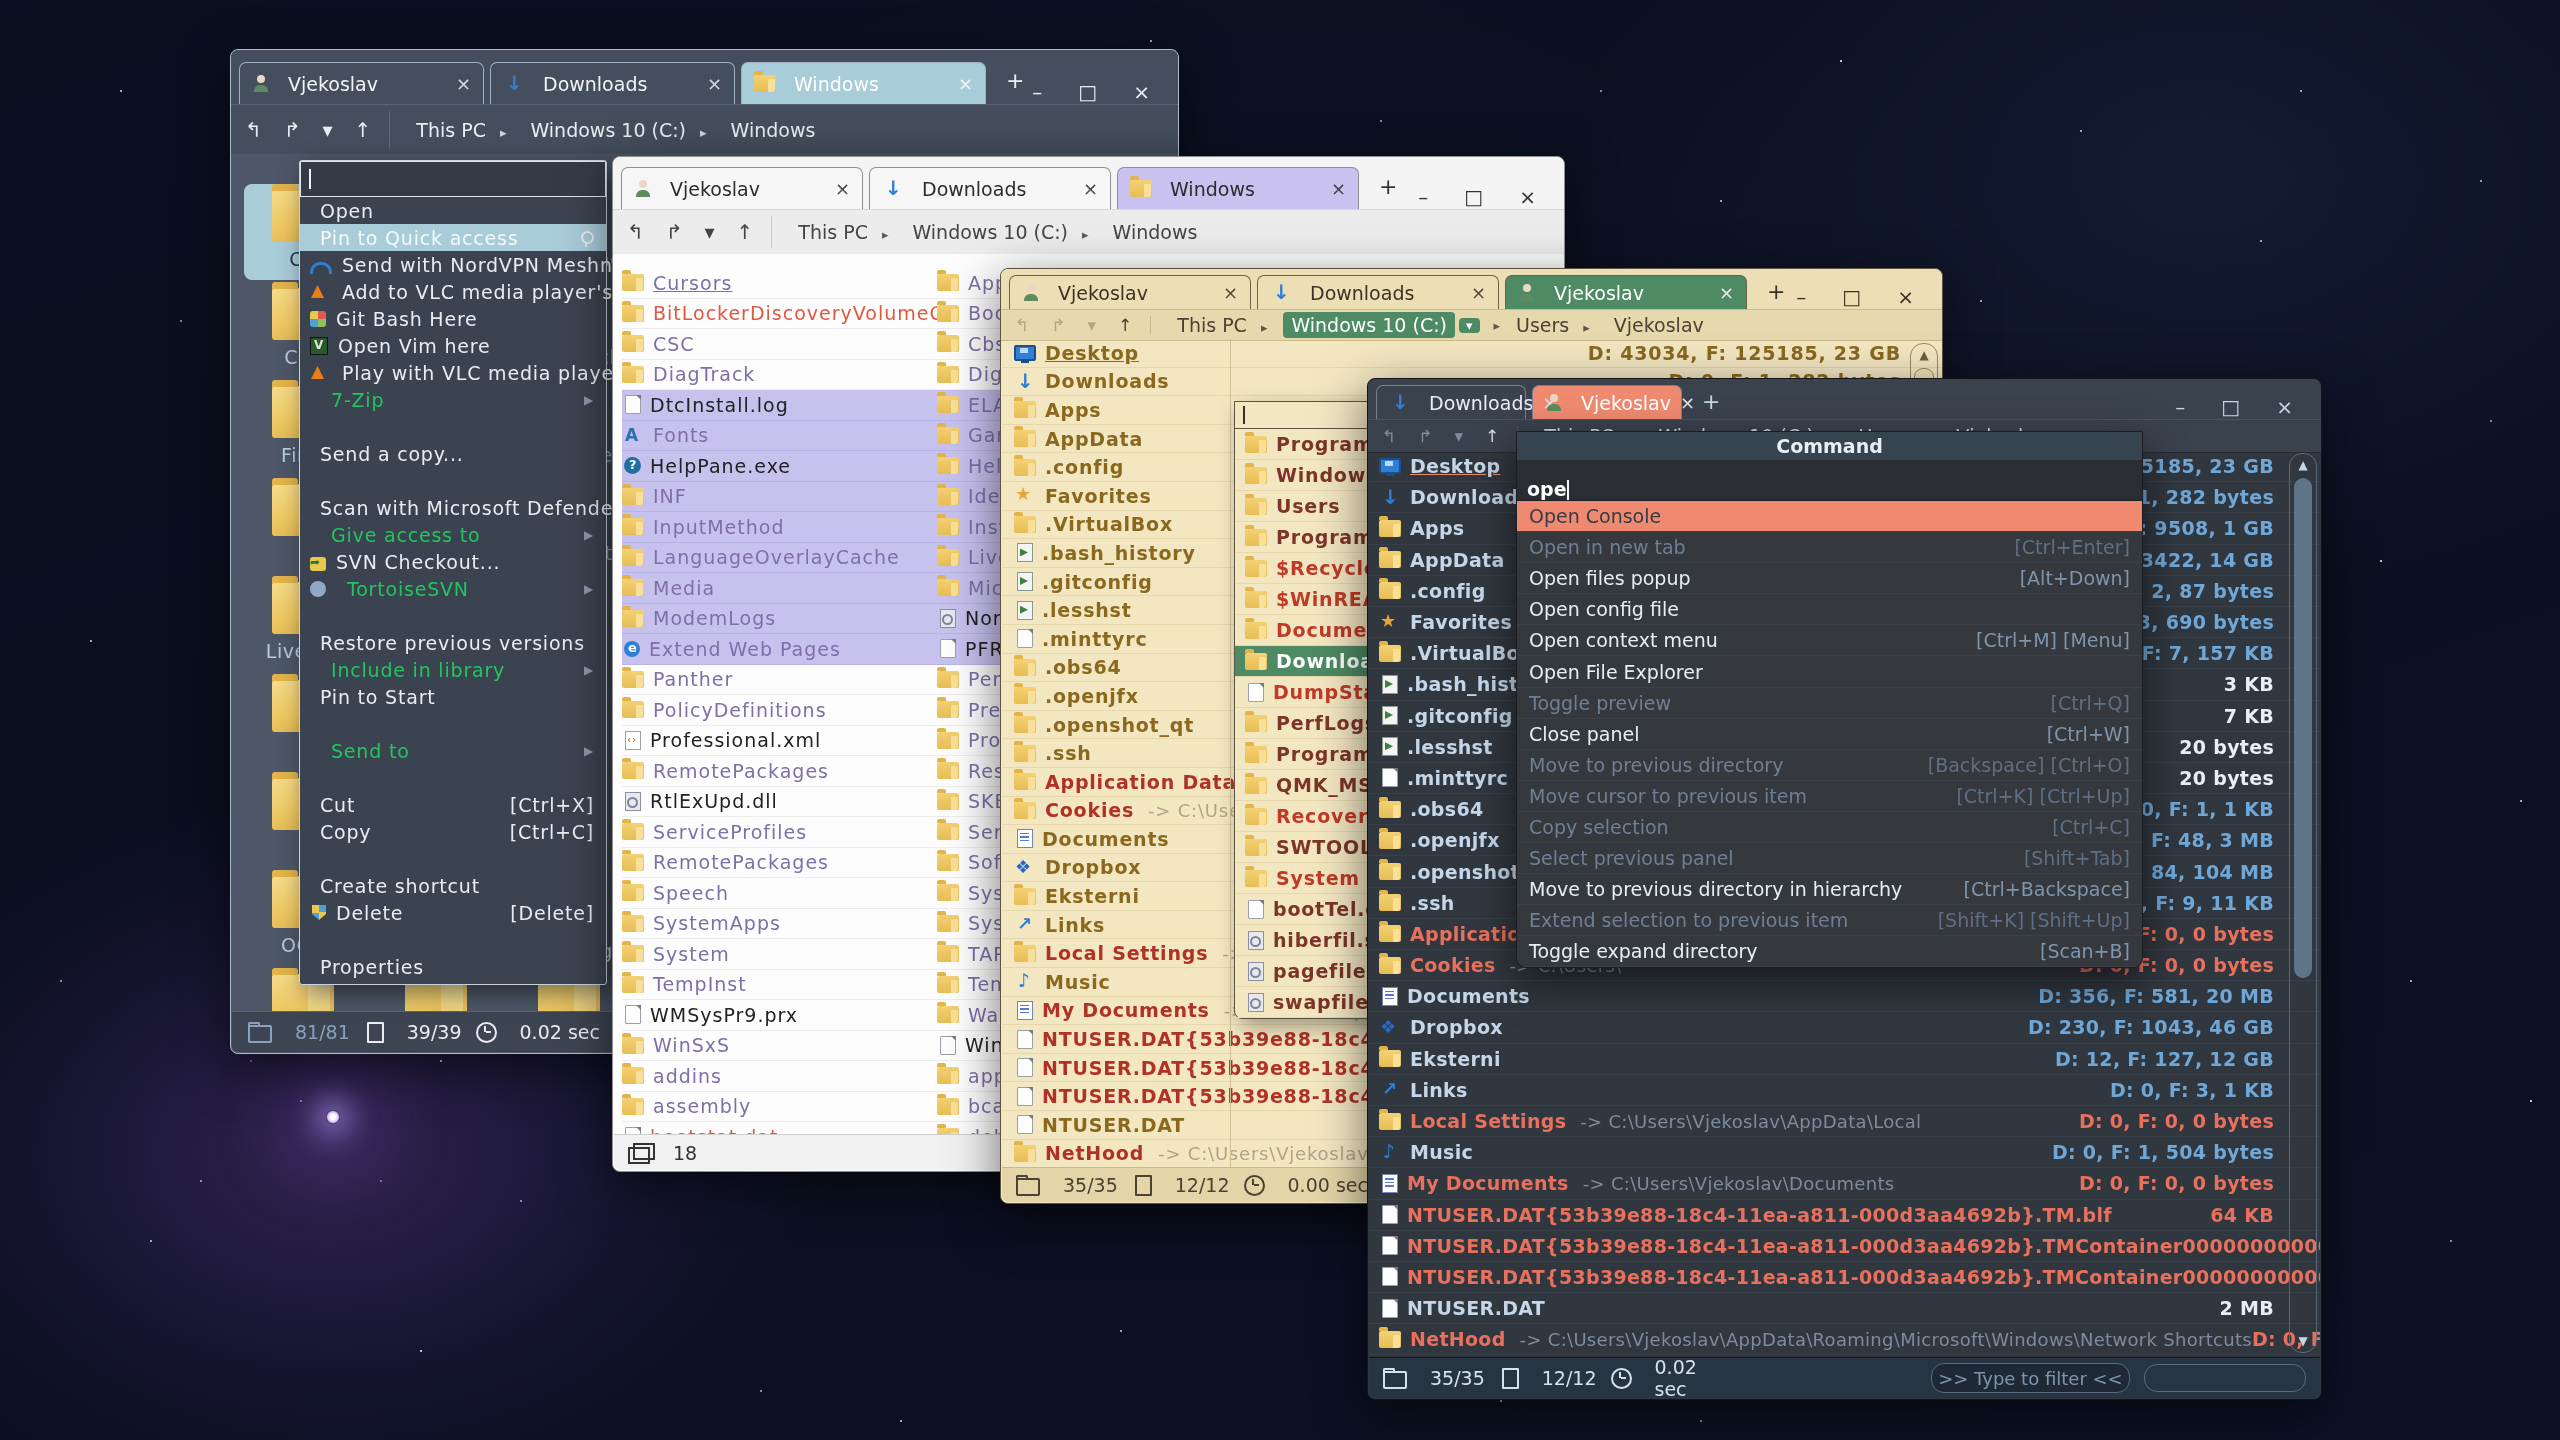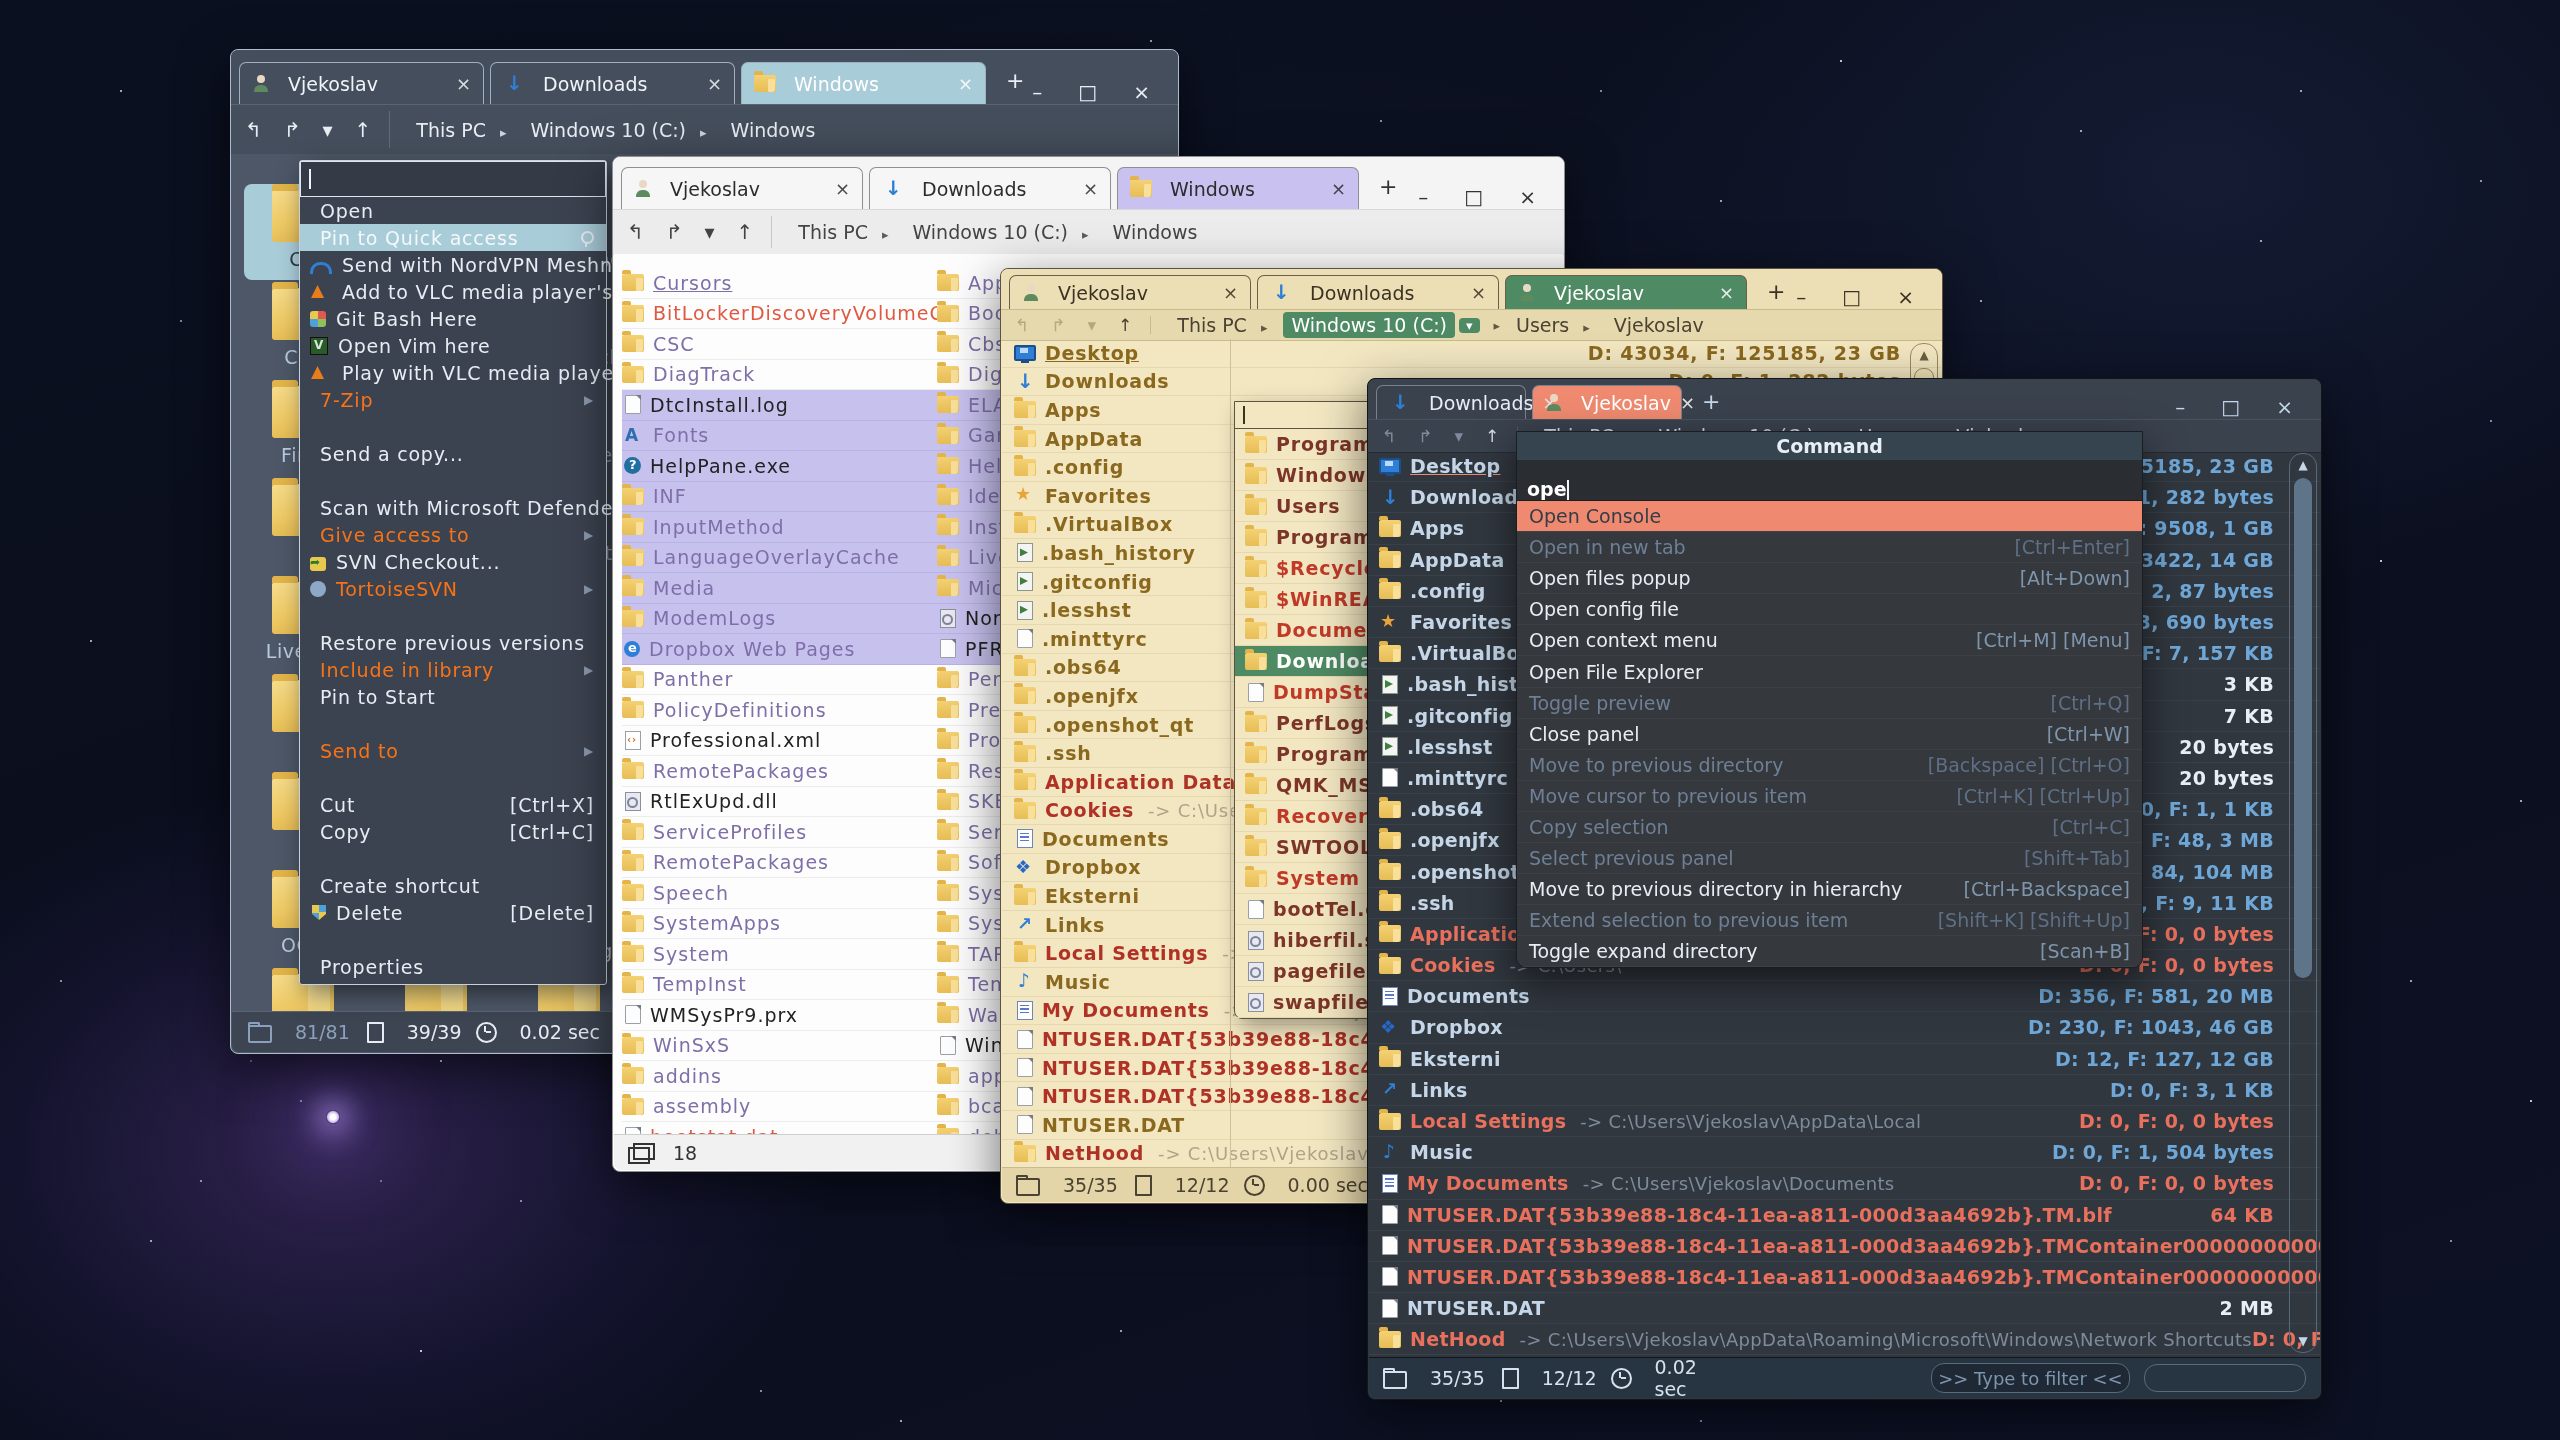--- a/index.html
+++ b/index.html
@@ -130,21 +130,21 @@
 
   
   #ctxmenu{position:absolute;left:68px;top:110px;width:306px;background:#3c4350;border:1px solid #c8d2de;border-radius:3px;z-index:30;
      box-shadow:6px 8px 24px rgba(0,0,0,.5);padding-bottom:4px;}
   #ctxinput{height:34px;margin:0;border:1px solid #dfe6ee;background:#343b47;display:flex;align-items:center;padding:0 8px;}
   .caret{display:inline-block;width:2px;height:20px;background:#f2f5f9;}
   .mi{display:flex;align-items:center;height:27px;padding:0 12px 0 10px;font-size:19px;letter-spacing:.8px;color:#e8edf4;}
   .mi .i{margin-right:10px;}
   .mi .mlabel{white-space:nowrap;}
   .mi .mright{margin-left:auto;display:flex;align-items:center;gap:4px;color:#e8edf4;}
-  .mi.dim{color:#f97316;}
+  .mi.dim{color:#22c55e;gap:11px;}
   .mi.dim .mright{color:#8c9aae;}
   .mi.hl{background:#a9ccd9;color:#f4f8fa;}
   .mi.sub .mright::after{content:"▶";font-size:12px;}
 
   
   #winB{left:612px;top:156px;width:951px;height:1014px;background:#fdfdfd;border:1px solid #8f8f8f;z-index:2;color:#333;}
   #winB .tabsrow{height:52px;background:#f4f4f4;border-radius:8px 8px 0 0;padding:6px 8px 0 8px;box-sizing:border-box;}
   #winB .tab{width:242px;background:#f6f6f6;border:1px solid #8f8f8f;border-bottom:none;color:#2c2c2c;font-size:19px;margin-right:6px;}
   #winB .tab.active{background:#c9c2f0;}
   #winB .navrow{height:44px;background:#ececec;border-top:1px solid #d8d8d8;border-bottom:1px solid #d8d8d8;padding:0 14px;color:#444;}
@@ -700,21 +700,21 @@
           <div class="brow sel">
           <span class="i i-folder"></span>
           <span class="blabel">Media</span>
         </div>
           <div class="brow sel">
           <span class="i i-folder"></span>
           <span class="blabel">ModemLogs</span>
         </div>
           <div class="brow sel">
           <span class="i i-ie"></span>
-          <span class="blabel">Dropbox Web Pages</span>
+          <span class="blabel">Extend Web Pages</span>
         </div>
           <div class="brow">
           <span class="i i-folder"></span>
           <span class="blabel">Panther</span>
         </div>
           <div class="brow">
           <span class="i i-folder"></span>
           <span class="blabel">PolicyDefinitions</span>
         </div>
           <div class="brow plain">

